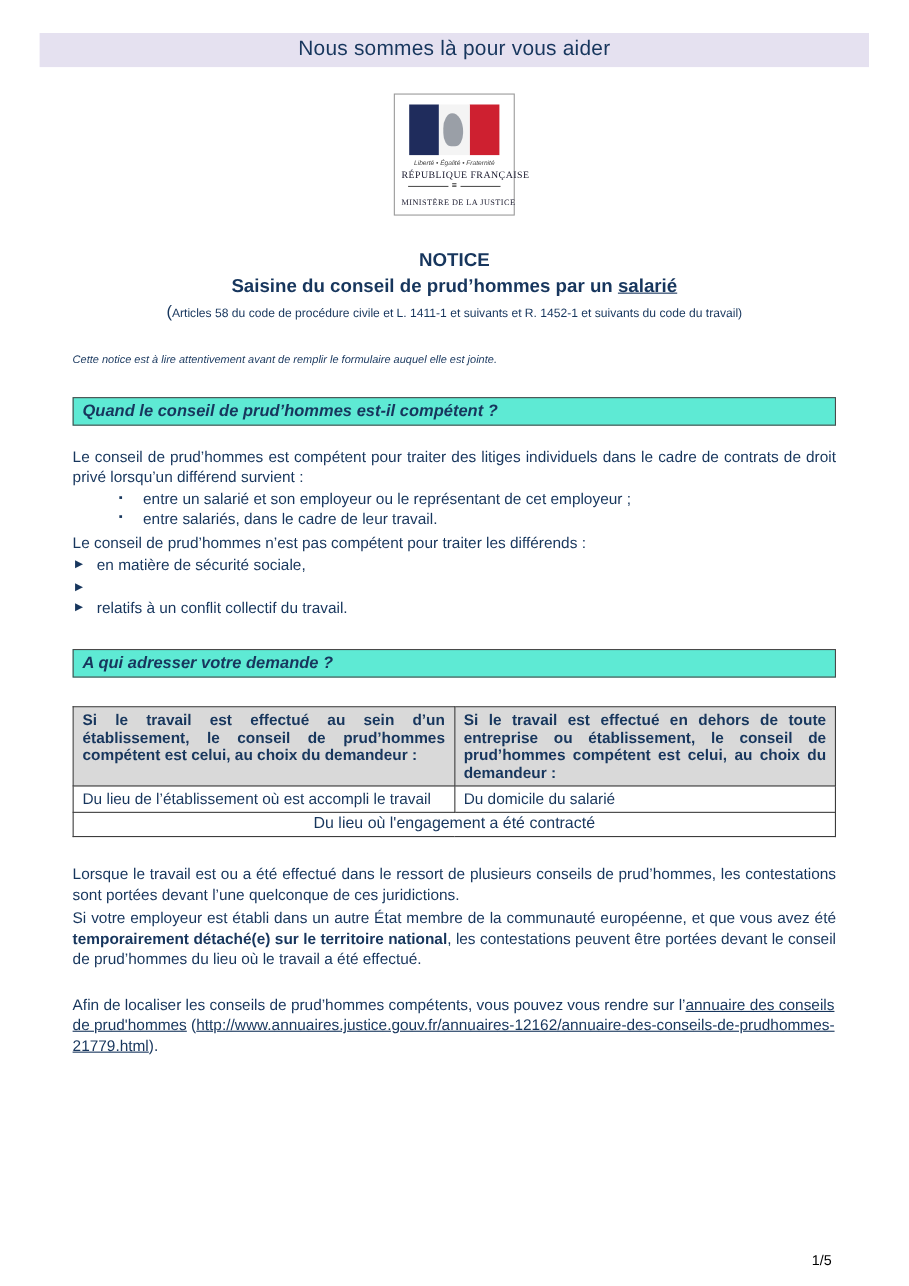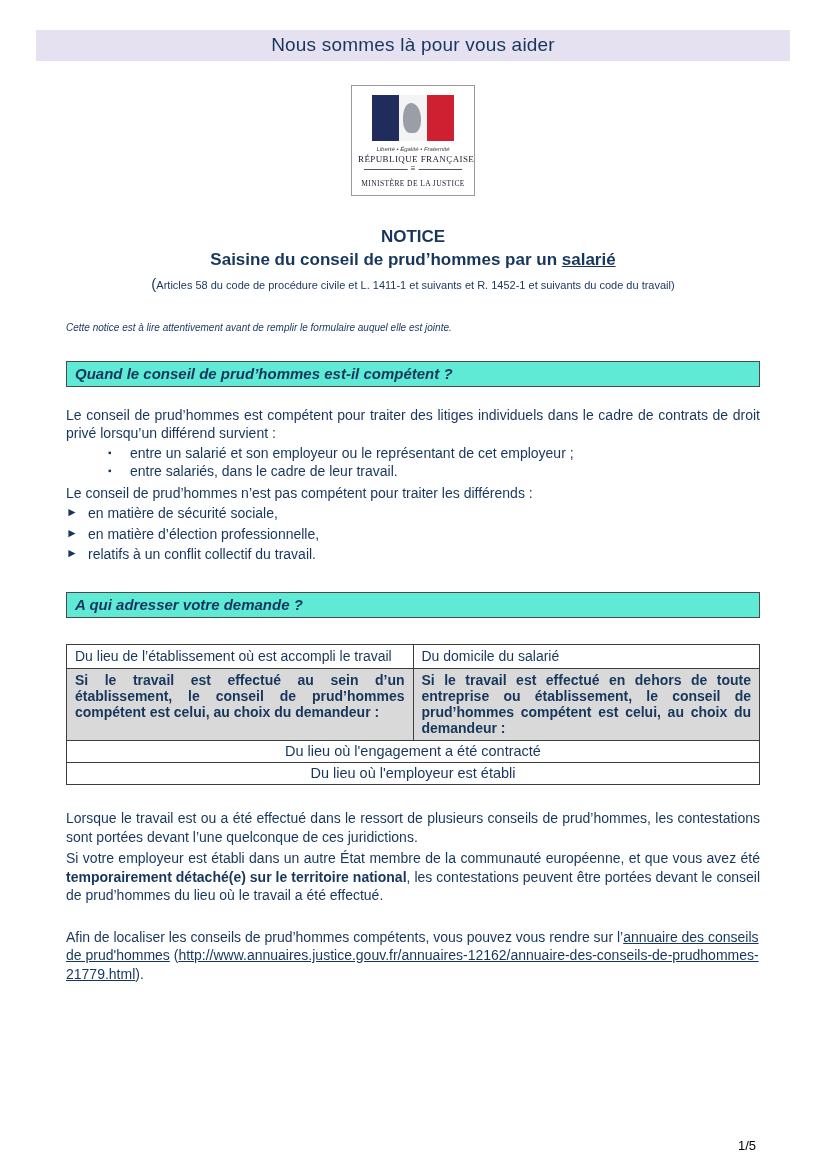--- a/index.html
+++ b/index.html
@@ -16,21 +16,21 @@
     margin:30px 36px 0 36px;
     background:#E5E1F0;
     text-align:center;
     padding:4px 0 5px 0;
     font-size:19px;
     letter-spacing:0.2px;
   }
 
   
   .logo-box {
-    width:124px; margin:24px auto 0 auto;
+    width:110px; margin:24px auto 0 auto;
     border:1px solid #9a9a9a;
     padding:9px 6px 7px 6px;
     text-align:center;
     background:#fff;
   }
   .flag { width:82px; height:46px; margin:0 auto 5px auto; display:flex; position:relative; }
   .flag .b { flex:1; background:#1F2C5C; }
   .flag .w { flex:1; background:#f4f4f4; position:relative; }
   .flag .r { flex:1; background:#CE2030; }
   .marianne {
@@ -162,45 +162,41 @@
 
     <p class="body tight">Le conseil de prud’hommes n’est pas compétent pour traiter les différends :</p>
 
     <div class="ar-list">
       <div class="ar-item">
         <span class="mk">►</span>
         <span>en matière de sécurité sociale,</span>
       </div>
       <div class="ar-item">
         <span class="mk">►</span>
-        <span>en matière d’élection  professionnelle,</span>
       </div>
       <div class="ar-item">
         <span class="mk">►</span>
         <span>relatifs à un conflit collectif du travail.</span>
       </div>
     </div>
 
     <div class="section-head">A qui adresser votre demande ?</div>
 
     <table class="cp-table">
       <tbody>
           <tr>
+        <td class="th">Si le travail est effectué au sein d’un établissement, le conseil de prud’hommes compétent est celui, au choix du demandeur :</td>
+        <td class="th">Si le travail est effectué en dehors de toute entreprise ou établissement, le conseil de prud’hommes compétent est celui, au choix du demandeur :</td>
+      </tr>
+      <tr>
         <td>Du lieu de l’établissement où est accompli le travail</td>
         <td>Du domicile du salarié</td>
       </tr>
       <tr>
-        <td class="th">Si le travail est effectué au sein d’un établissement, le conseil de prud’hommes compétent est celui, au choix du demandeur :</td>
-        <td class="th">Si le travail est effectué en dehors de toute entreprise ou établissement, le conseil de prud’hommes compétent est celui, au choix du demandeur :</td>
-      </tr>
-      <tr>
         <td colspan="2" class="center">Du lieu où l'engagement a été contracté</td>
-      </tr>
-      <tr>
-        <td colspan="2" class="center">Du lieu où l'employeur est établi</td>
       </tr>
     </tbody>
       </table>
 
     <p class="body" style="margin-top:24px;">Lorsque le travail est ou a été effectué dans le ressort de plusieurs conseils de prud’hommes, les contestations sont portées devant l’une quelconque de ces juridictions.</p>
 
     <p class="body tight"><span>Si votre employeur est établi dans un autre État membre de la communauté européenne, et que vous avez été </span><b>temporairement détaché(e) sur le territoire national</b><span>, les contestations peuvent être portées devant le conseil de prud’hommes du lieu où le travail a été effectué.</span></p>
 
     <p class="body" style="margin-top:23px; text-align:left;"><span>Afin de localiser les conseils de prud’hommes compétents, vous pouvez vous rendre sur l’</span><a class="doclink">annuaire des conseils de prud'hommes</a><span> (</span><a class="doclink">http://www.annuaires.justice.gouv.fr/annuaires-12162/annuaire-des-conseils-de-prudhommes-21779.html</a><span>).</span></p>
 

